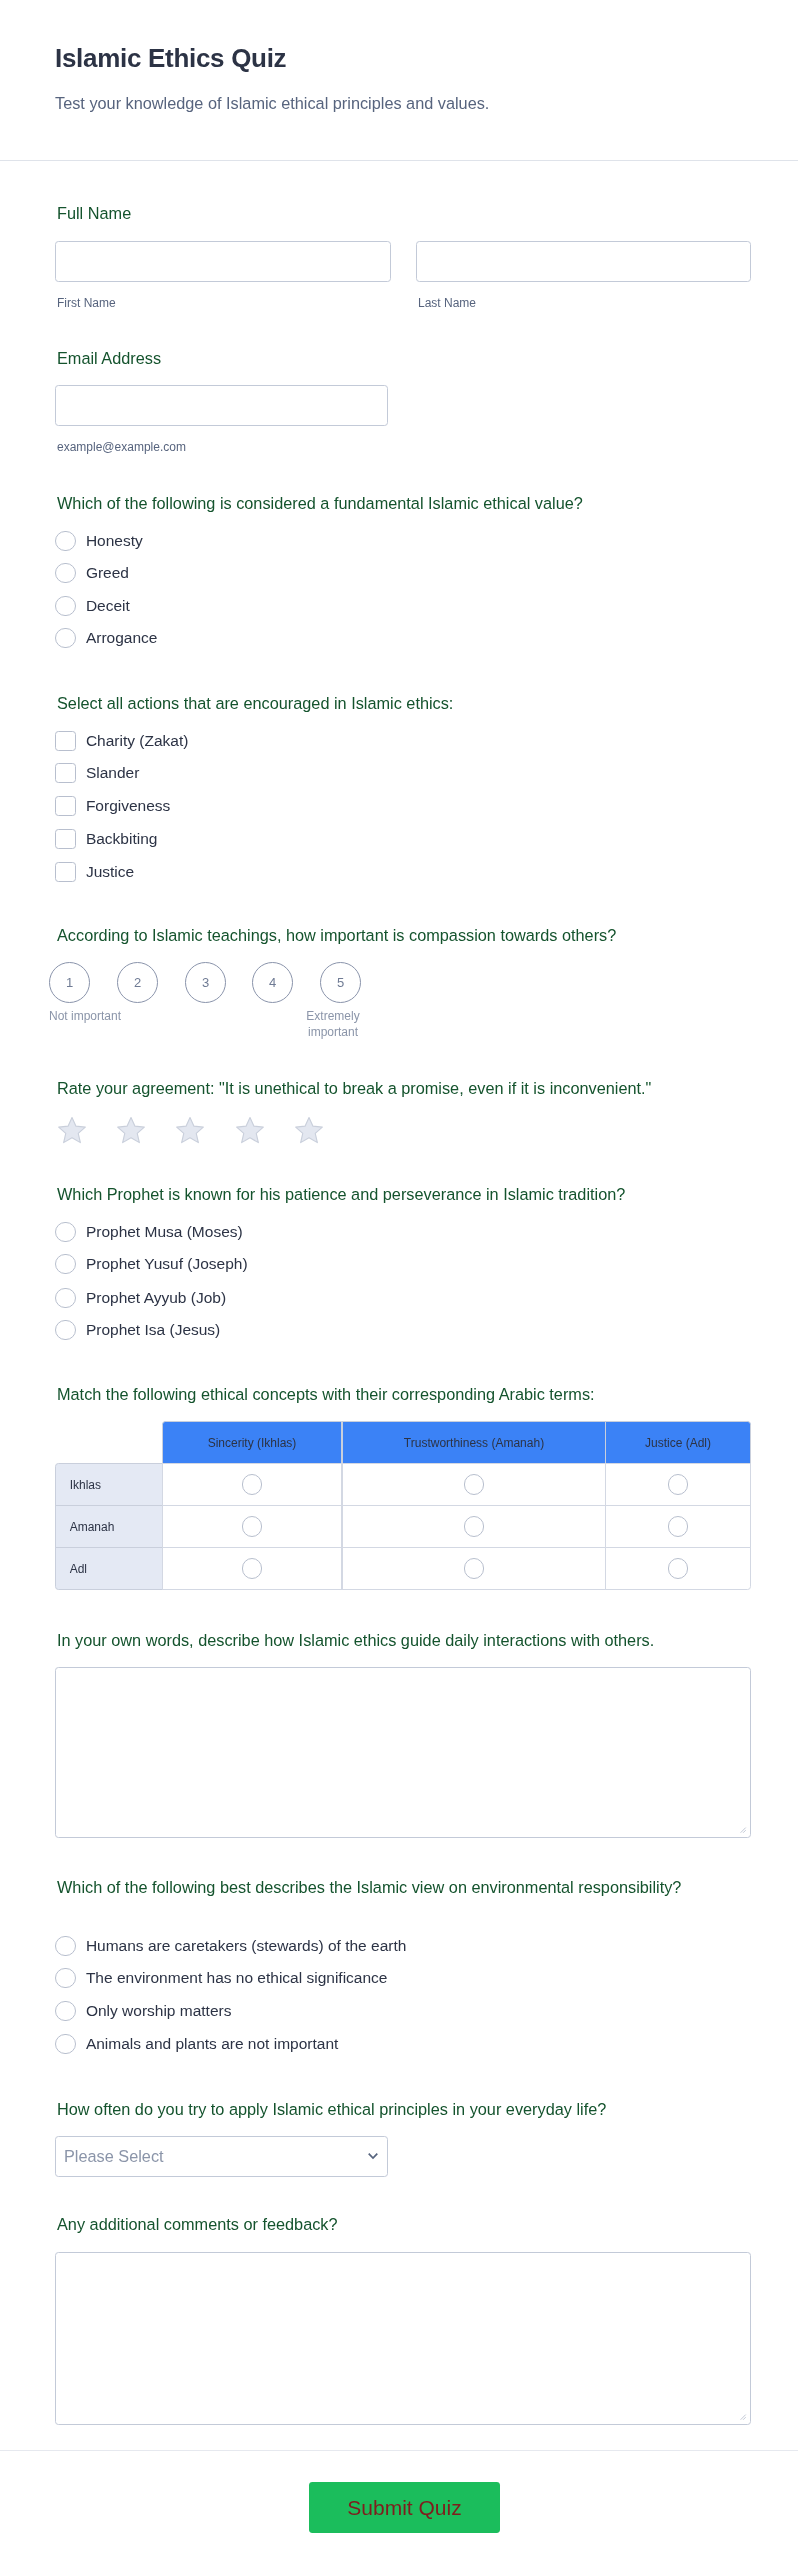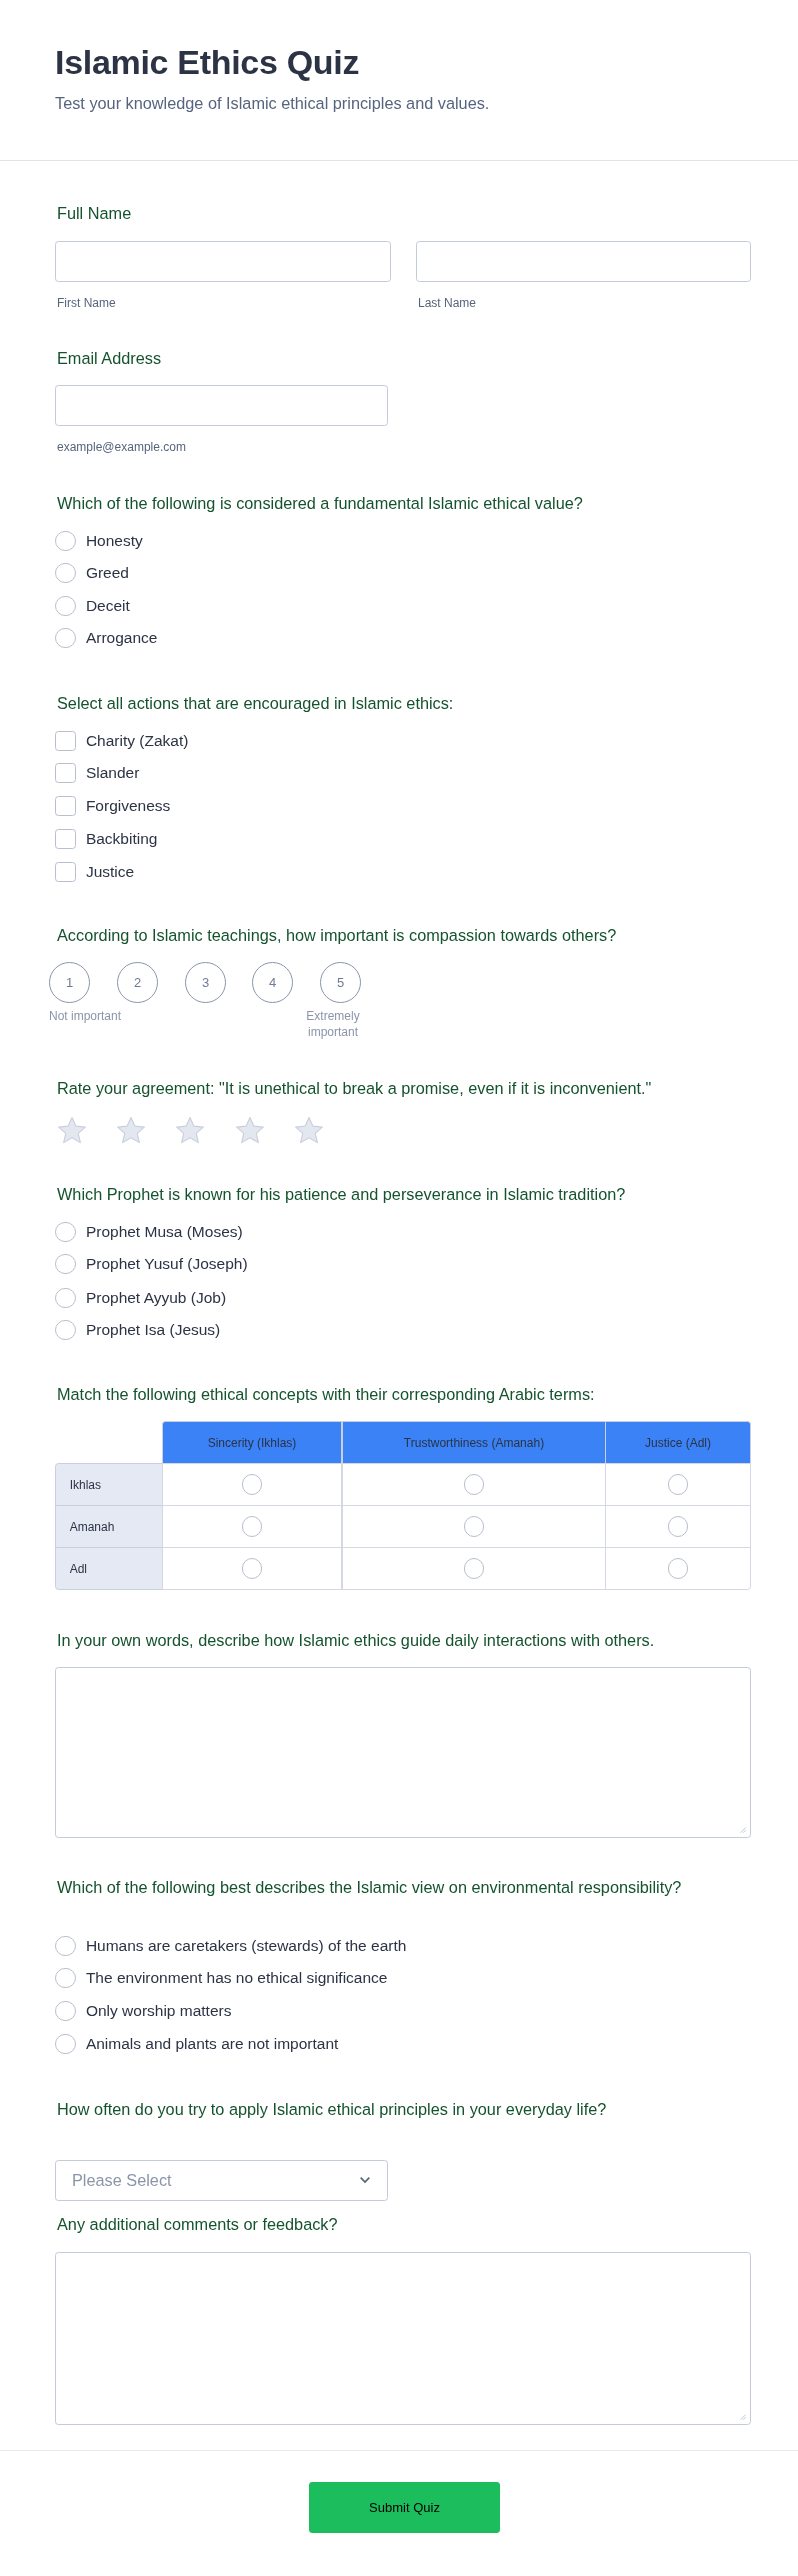--- a/index.html
+++ b/index.html
@@ -1,19 +1,19 @@
 <!DOCTYPE html>
 <html style="font-size:13.7px"><head>
 <meta charset="utf-8">
 <style>
   * { box-sizing: border-box; margin: 0; padding: 0; }
   html, body { width: 798px; height: 2576px; background: #ffffff; }
   body { position: relative; font-family: "Liberation Sans", "DejaVu Sans", sans-serif; color: #2c3345; overflow: hidden; }
   .abs { position: absolute; }
-  .title { left: 55px; top: 43px; font-size: 34px; font-weight: bold; color: #2c3345; letter-spacing: -0.3px; }
+  .title { left: 55px; top: 43px; font-size: 26px; font-weight: bold; color: #2c3345; letter-spacing: -0.3px; }
   .subtitle { left: 55px; top: 94px; font-size: 16.3px; color: #57647e; }
   .hr { left: 0; width: 798px; height: 0.9px; background: #dfe3ea; }
   .qlabel { left: 57px; font-size: 16.3px; color: #14532d; white-space: nowrap; }
   .qlabel.wrap { white-space: normal; width: 687px; line-height: 22px; }
   .input { height: 41px; border: 0.9px solid #c3cad8; border-radius: 3.4px; background: #fff; }
   .sublabel { font-size: 12px; color: #57647e; }
   .opt { left: 55px; height: 22px; display: flex; align-items: center; }
   .radio { width: 20.6px; height: 20.6px; border: 0.9px solid #b8bfce; border-radius: 50%; background: #fff; flex: none; }
   .check { width: 20.6px; height: 20.6px; border: 0.9px solid #b8bfce; border-radius: 3.4px; background: #fff; flex: none; }
   .opt-label { margin-left: 10.3px; font-size: 15.5px; color: #2c3345; white-space: nowrap; }
@@ -21,23 +21,23 @@
   .scale-cap { font-size: 12px; color: #8b95a9; line-height: 15.5px; }
   .star { width: 34px; height: 34px; }
   .matrix { left: 55px; top: 1421px; width: 696px; }
   .mcell { position: absolute; display: flex; align-items: center; justify-content: center; font-size: 12px; color: #2c3345; }
   .mhead { background: #3b82f6; border: 0.9px solid #c9cfdc; }
   .mrowhead { background: #e4e9f4; border: 0.9px solid #c9cfdc; justify-content: flex-start; padding-left: 13.7px; }
   .mbody { background: #fff; border: 0.9px solid #d3d8e3; }
   .mradio { width: 20.6px; height: 20.6px; border: 0.9px solid #b8bfce; border-radius: 50%; background: #fff; }
   .textarea { border: 0.9px solid #c3cad8; border-radius: 3.4px; background: #fff; }
   .resize { position: absolute; right: 3.4px; bottom: 3.4px; width: 8.6px; height: 8.6px; }
-  .select { left: 55px; top: 2136px; width: 333px; height: 41px; border: 0.9px solid #c3cad8; border-radius: 3.4px; background: #fff; display: flex; align-items: center; padding: 0 16px; justify-content: space-between; margin-top: 24px; }
+  .select { left: 55px; top: 2136px; width: 333px; height: 41px; border: 0.9px solid #c3cad8; border-radius: 3.4px; background: #fff; display: flex; align-items: center; padding: 0 8px; justify-content: space-between; }
   .select-text { font-size: 16.3px; color: #8b95a9; }
-  .submit { left: 309px; top: 2482px; width: 191px; height: 51px; background: #1bbd5c; border-radius: 3.4px; color: #000000; font-size: 13px; display: flex; align-items: center; justify-content: center; border: none; }
+  .submit { left: 309px; top: 2482px; width: 191px; height: 51px; background: #1bbd5c; border-radius: 3.4px; color: #7f1d1d; font-size: 21px; display: flex; align-items: center; justify-content: center; border: none; }
 </style>
 </head>
 <body>
 
 <div class="abs title">Islamic Ethics Quiz</div>
 <div class="abs subtitle">Test your knowledge of Islamic ethical principles and values.</div>
 <div class="abs hr" style="top:160px"></div>
 
 <div class="abs qlabel" style="top:204px">Full Name</div>
 <div class="abs input" style="left:55px; top:241px; width:336px;"></div>

